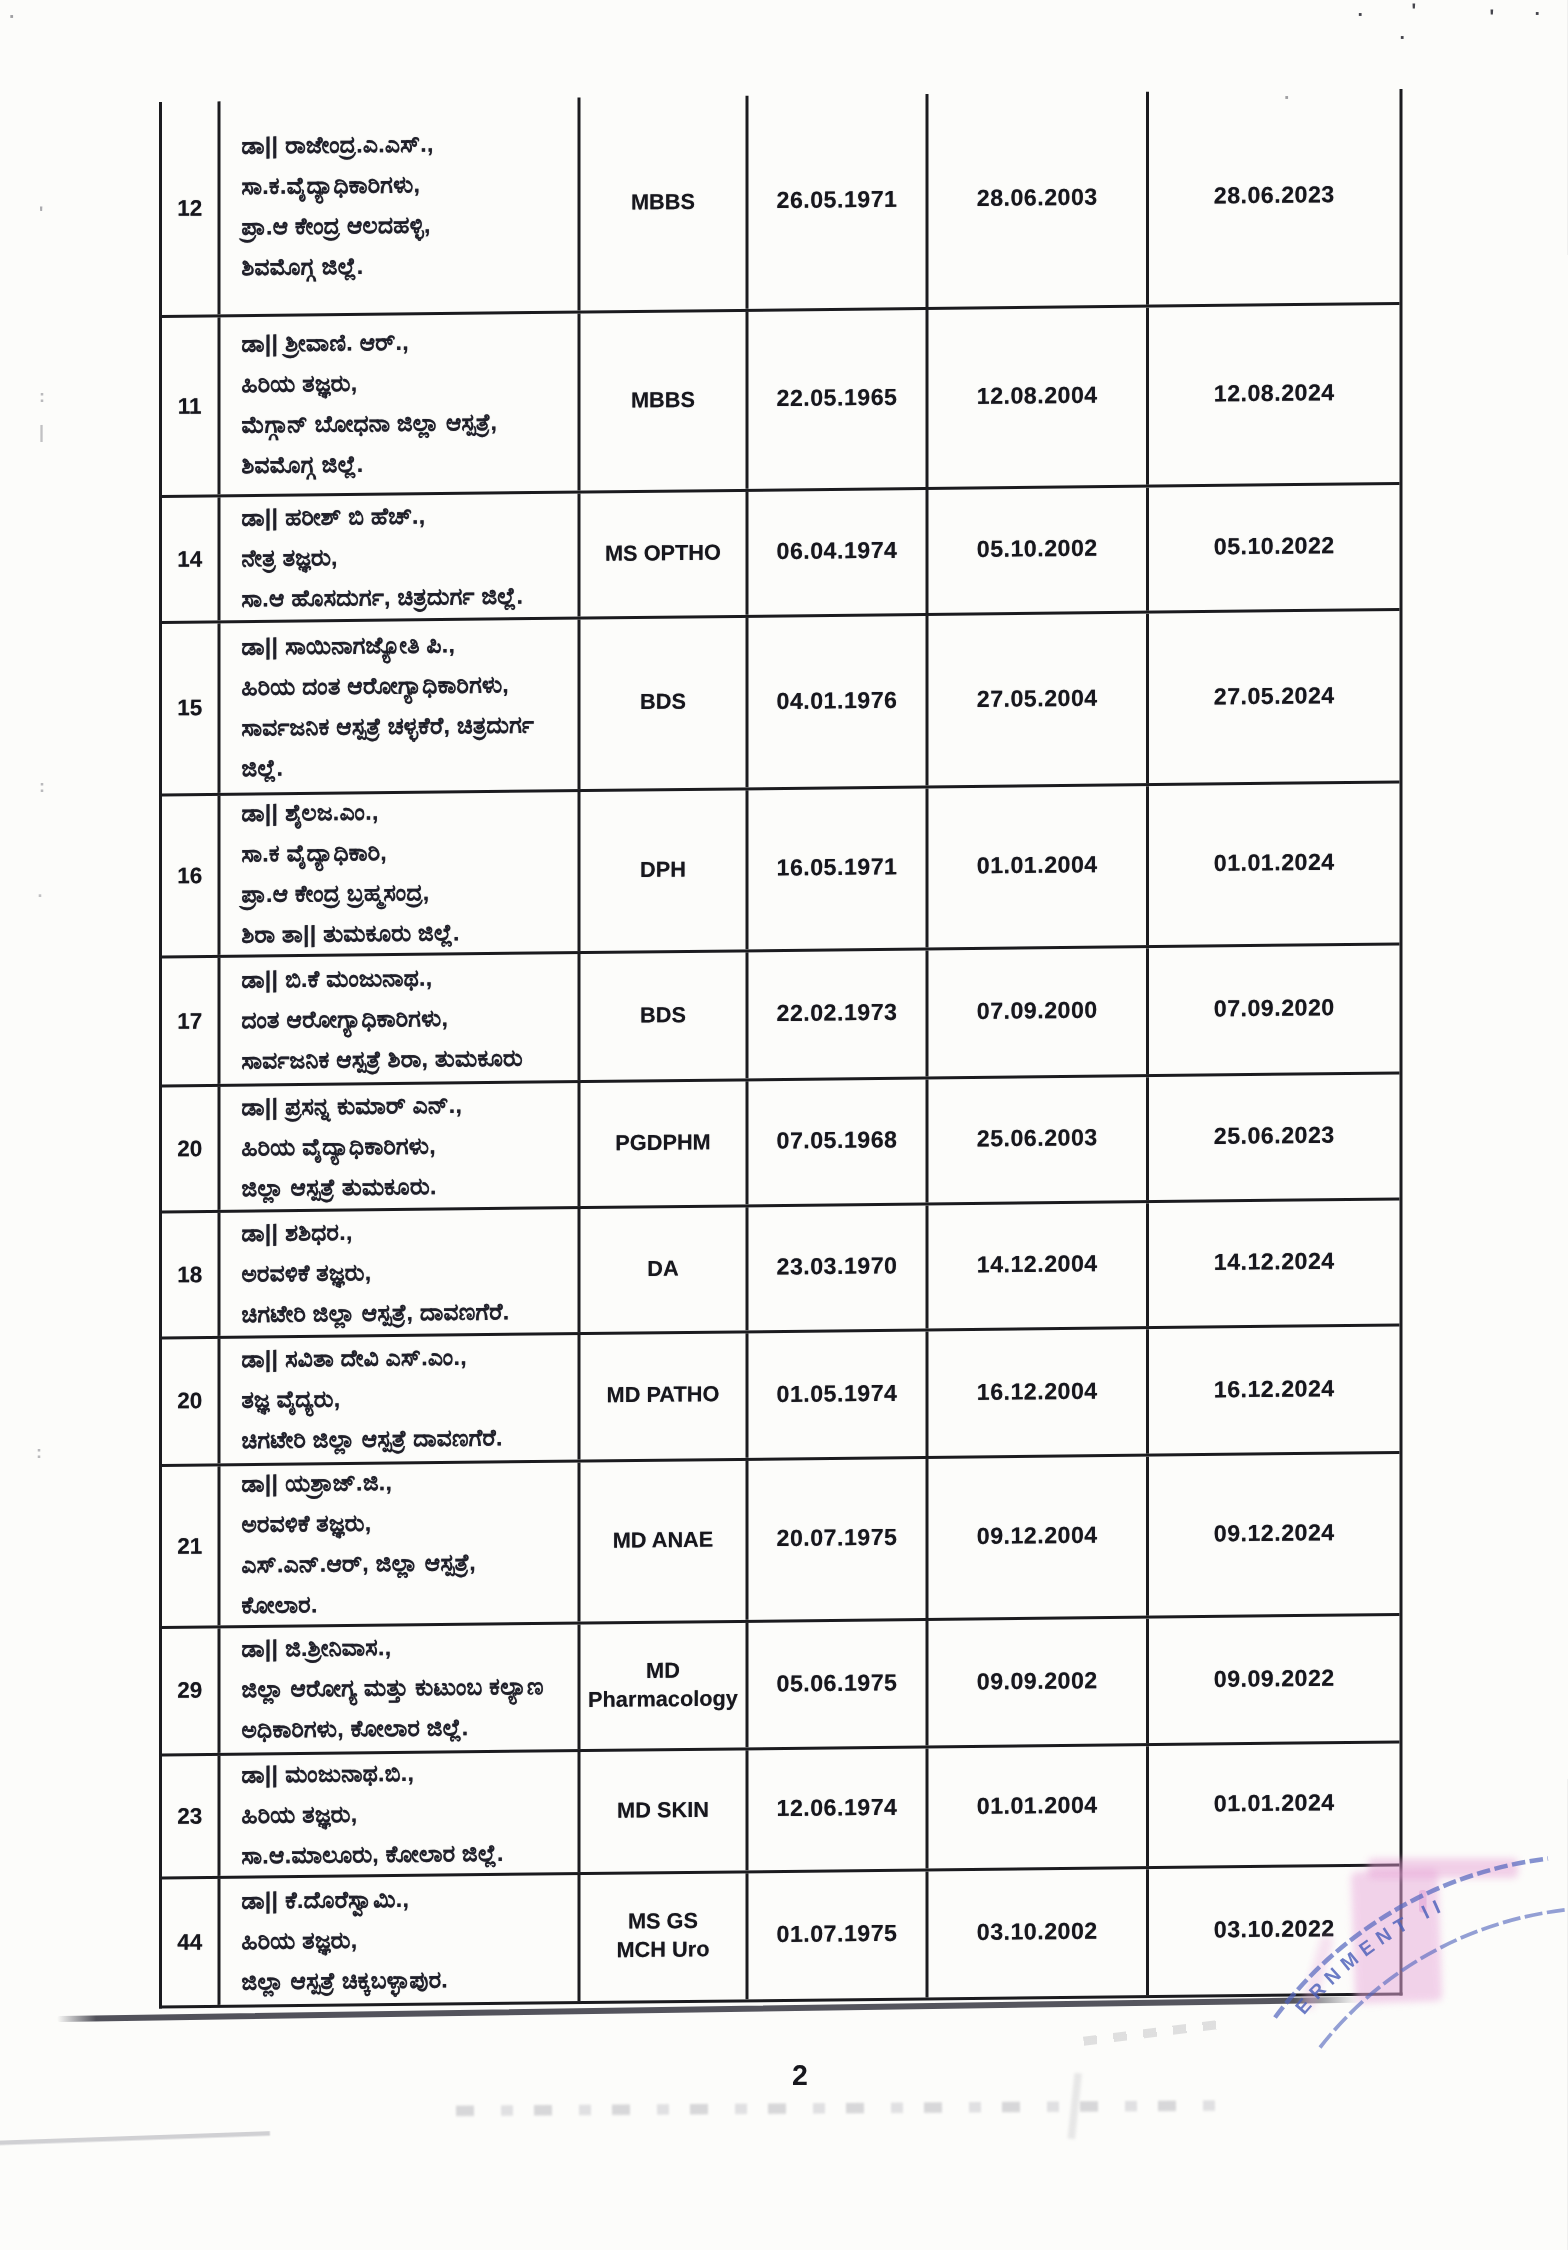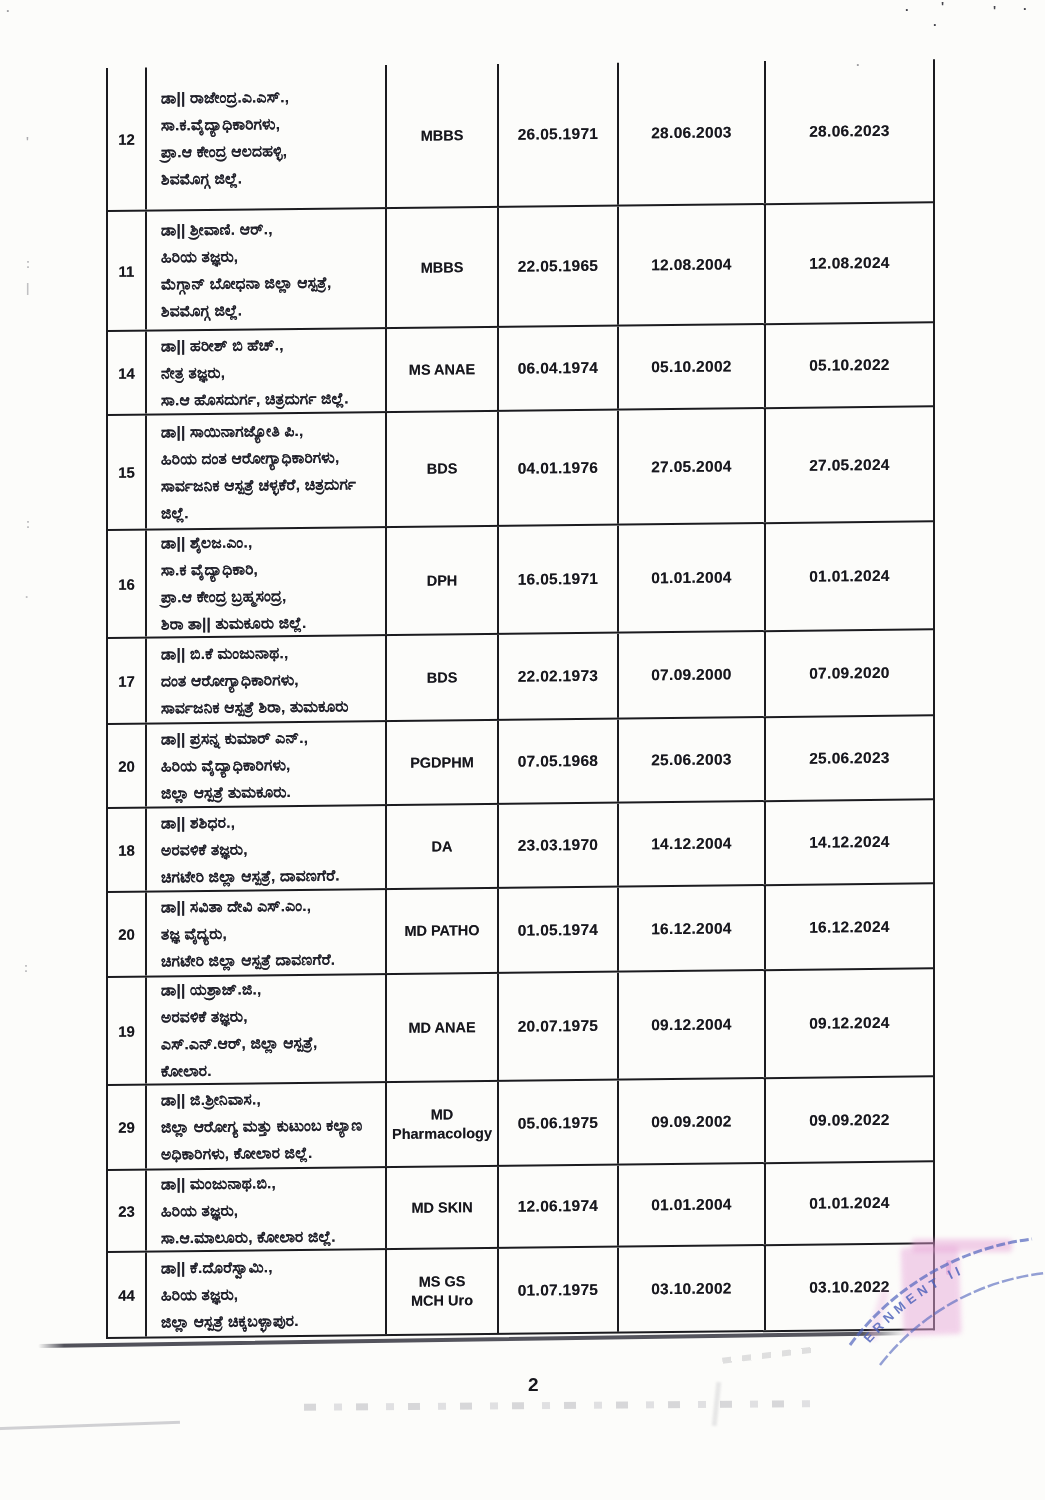--- a/index.html
+++ b/index.html
@@ -114,21 +114,21 @@
       <div class="cell c-date c-d3">12.08.2024</div>
     </div>
         <div class="row">
       <div class="cell c-sl">14</div>
       <div class="cell c-name">
             <div class="nline">ಡಾ|| ಹರೀಶ್ ಬಿ ಹೆಚ್.,</div>
             <div class="nline">ನೇತ್ರ ತಜ್ಞರು,</div>
             <div class="nline">ಸಾ.ಆ ಹೊಸದುರ್ಗ, ಚಿತ್ರದುರ್ಗ ಜಿಲ್ಲೆ.</div>
           </div>
       <div class="cell c-qual">
-            <div>MS ANAE</div>
+            <div>MS OPTHO</div>
           </div>
       <div class="cell c-date c-d1">06.04.1974</div>
       <div class="cell c-date c-d2">05.10.2002</div>
       <div class="cell c-date c-d3">05.10.2022</div>
     </div>
         <div class="row">
       <div class="cell c-sl">15</div>
       <div class="cell c-name">
             <div class="nline">ಡಾ|| ಸಾಯಿನಾಗಜ್ಯೋತಿ ಪಿ.,</div>
             <div class="nline">ಹಿರಿಯ ದಂತ ಆರೋಗ್ಯಾಧಿಕಾರಿಗಳು,</div>
@@ -207,21 +207,21 @@
             <div class="nline">ಚಿಗಟೇರಿ ಜಿಲ್ಲಾ ಆಸ್ಪತ್ರೆ ದಾವಣಗೆರೆ.</div>
           </div>
       <div class="cell c-qual">
             <div>MD PATHO</div>
           </div>
       <div class="cell c-date c-d1">01.05.1974</div>
       <div class="cell c-date c-d2">16.12.2004</div>
       <div class="cell c-date c-d3">16.12.2024</div>
     </div>
         <div class="row">
-      <div class="cell c-sl">19</div>
+      <div class="cell c-sl">21</div>
       <div class="cell c-name">
             <div class="nline">ಡಾ|| ಯಶ್ರಾಜ್.ಜಿ.,</div>
             <div class="nline">ಅರವಳಿಕೆ ತಜ್ಞರು,</div>
             <div class="nline">ಎಸ್.ಎನ್.ಆರ್, ಜಿಲ್ಲಾ ಆಸ್ಪತ್ರೆ,</div>
             <div class="nline">ಕೋಲಾರ.</div>
           </div>
       <div class="cell c-qual">
             <div>MD ANAE</div>
           </div>
       <div class="cell c-date c-d1">20.07.1975</div>

